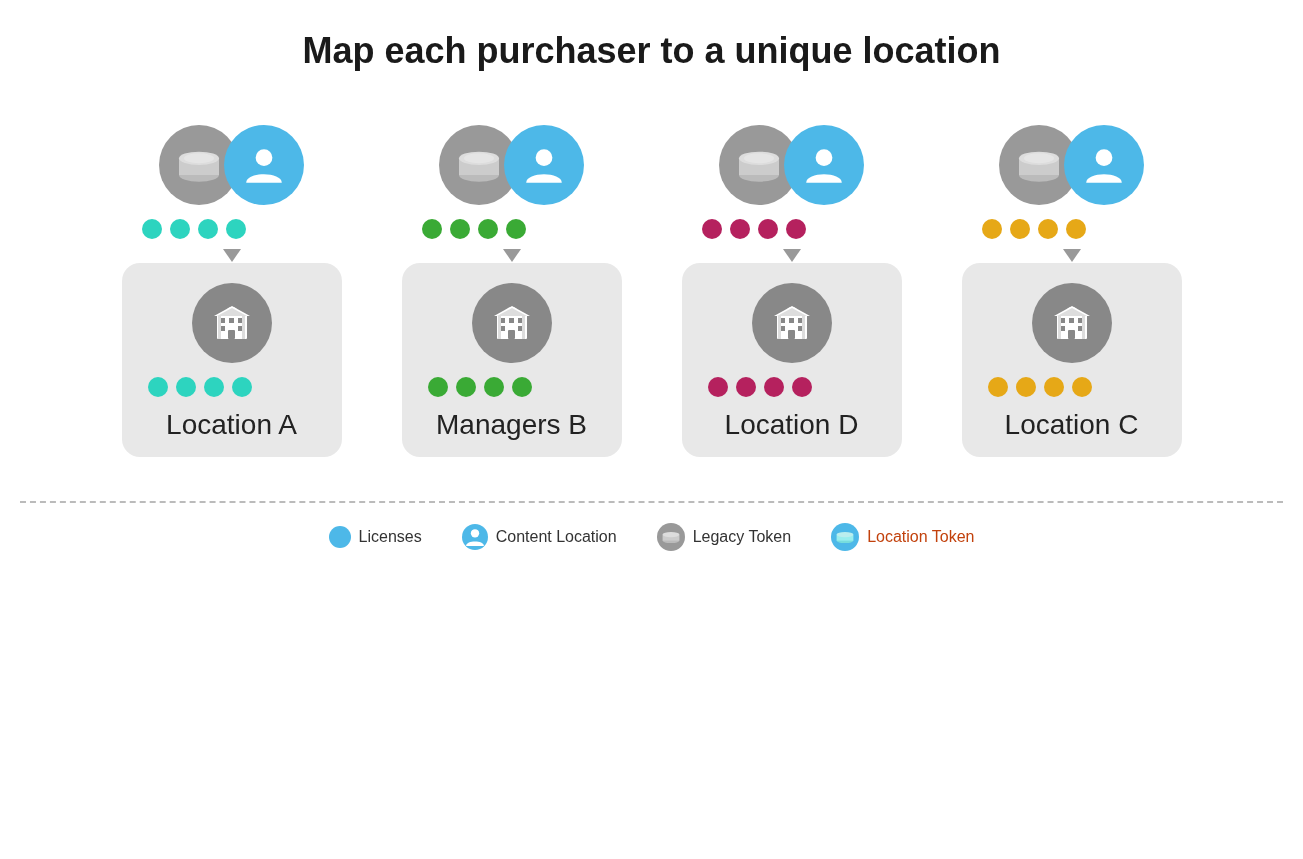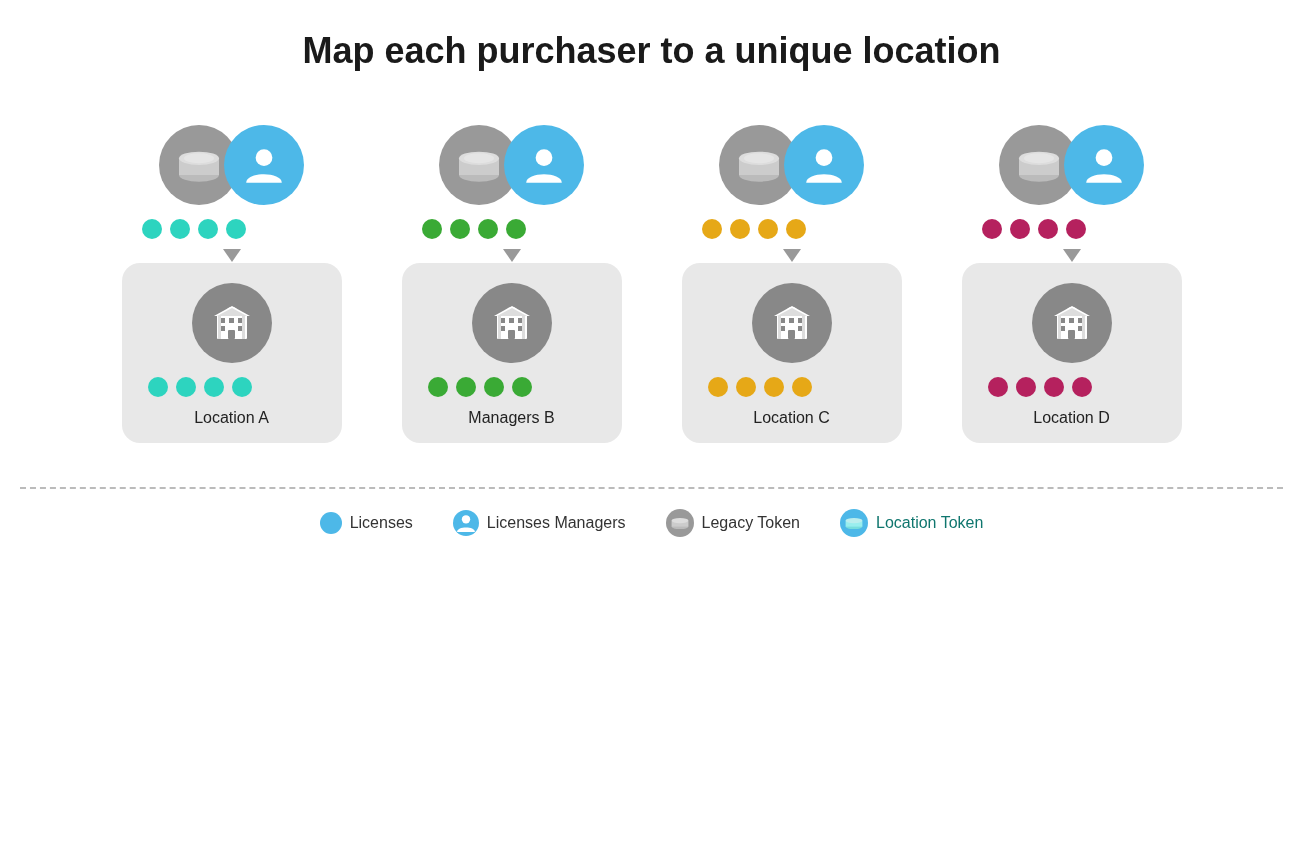--- a/index.html
+++ b/index.html
@@ -132,21 +132,21 @@
 
     .card-dots-row {
       display: flex;
       gap: 8px;
       margin-bottom: 12px;
       align-self: flex-start;
       margin-left: 10px;
     }
 
     .location-label {
-      font-size: 16px;
+      font-size: 28px;
       font-weight: 500;
       color: #222;
       text-align: center;
     }
 
     .divider-row {
       width: 100%;
       border-top: 2px dashed #bbb;
       margin: 24px 0 20px;
     }
@@ -306,24 +306,24 @@
     </svg>
           </div>
           <div class="circle-icon person-icon">
             <svg width="44" height="44" viewBox="0 0 42 42" fill="none" xmlns="http://www.w3.org/2000/svg">
       <circle cx="21" cy="14" r="8" fill="white"></circle>
       <path d="M4 38 C4 27 38 27 38 38" fill="white"></path>
     </svg>
           </div>
         </div>
         <div class="dots-row">
-          <div class="dot" style="background: rgb(230, 168, 23);"></div>
-          <div class="dot" style="background: rgb(230, 168, 23);"></div>
-          <div class="dot" style="background: rgb(230, 168, 23);"></div>
-          <div class="dot" style="background: rgb(230, 168, 23);"></div>
+          <div class="dot" style="background: rgb(181, 33, 94);"></div>
+          <div class="dot" style="background: rgb(181, 33, 94);"></div>
+          <div class="dot" style="background: rgb(181, 33, 94);"></div>
+          <div class="dot" style="background: rgb(181, 33, 94);"></div>
         </div>
         <div class="arrow-down">
           <div class="arrow-shaft"></div>
       <div class="arrow-head"></div>
         </div>
         <div class="location-card">
           <div class="building-icon">
             <svg width="46" height="46" viewBox="0 0 46 46" fill="none" xmlns="http://www.w3.org/2000/svg">
 
       <ellipse cx="23" cy="10" rx="5" ry="3" fill="white"></ellipse>
@@ -341,50 +341,50 @@
       <rect x="19" y="30" width="7" height="9" fill="#888" rx="1"></rect>
 
       <rect x="9" y="14" width="3" height="25" fill="#ddd"></rect>
       <rect x="33" y="14" width="3" height="25" fill="#ddd"></rect>
 
       <polygon points="5,16 23,6 41,16" fill="white"></polygon>
       <polygon points="8,16 23,8 38,16" fill="#ddd"></polygon>
     </svg>
           </div>
           <div class="card-dots-row">
-            <div class="dot" style="background: rgb(230, 168, 23);"></div>
-            <div class="dot" style="background: rgb(230, 168, 23);"></div>
-            <div class="dot" style="background: rgb(230, 168, 23);"></div>
-            <div class="dot" style="background: rgb(230, 168, 23);"></div>
-          </div>
-          <div class="location-label">Location C</div>
+            <div class="dot" style="background: rgb(181, 33, 94);"></div>
+            <div class="dot" style="background: rgb(181, 33, 94);"></div>
+            <div class="dot" style="background: rgb(181, 33, 94);"></div>
+            <div class="dot" style="background: rgb(181, 33, 94);"></div>
+          </div>
+          <div class="location-label">Location D</div>
         </div>
       </div>
       <div class="purchaser-column">
         <div class="icons-pair">
           <div class="circle-icon token-icon">
             <svg width="50" height="34" viewBox="0 0 60 40" xmlns="http://www.w3.org/2000/svg">
       <ellipse cx="30" cy="32" rx="24" ry="8" fill="#bbb"></ellipse>
       <rect x="6" y="12" width="48" height="20" fill="#ccc"></rect>
       <ellipse cx="30" cy="12" rx="24" ry="8" fill="#ddd"></ellipse>
       <ellipse cx="30" cy="12" rx="18" ry="6" fill="#e8e8e8" opacity="0.7"></ellipse>
     </svg>
           </div>
           <div class="circle-icon person-icon">
             <svg width="44" height="44" viewBox="0 0 42 42" fill="none" xmlns="http://www.w3.org/2000/svg">
       <circle cx="21" cy="14" r="8" fill="white"></circle>
       <path d="M4 38 C4 27 38 27 38 38" fill="white"></path>
     </svg>
           </div>
         </div>
         <div class="dots-row">
-          <div class="dot" style="background: rgb(181, 33, 94);"></div>
-          <div class="dot" style="background: rgb(181, 33, 94);"></div>
-          <div class="dot" style="background: rgb(181, 33, 94);"></div>
-          <div class="dot" style="background: rgb(181, 33, 94);"></div>
+          <div class="dot" style="background: rgb(230, 168, 23);"></div>
+          <div class="dot" style="background: rgb(230, 168, 23);"></div>
+          <div class="dot" style="background: rgb(230, 168, 23);"></div>
+          <div class="dot" style="background: rgb(230, 168, 23);"></div>
         </div>
         <div class="arrow-down">
           <div class="arrow-shaft"></div>
       <div class="arrow-head"></div>
         </div>
         <div class="location-card">
           <div class="building-icon">
             <svg width="46" height="46" viewBox="0 0 46 46" fill="none" xmlns="http://www.w3.org/2000/svg">
 
       <ellipse cx="23" cy="10" rx="5" ry="3" fill="white"></ellipse>
@@ -402,61 +402,61 @@
       <rect x="19" y="30" width="7" height="9" fill="#888" rx="1"></rect>
 
       <rect x="9" y="14" width="3" height="25" fill="#ddd"></rect>
       <rect x="33" y="14" width="3" height="25" fill="#ddd"></rect>
 
       <polygon points="5,16 23,6 41,16" fill="white"></polygon>
       <polygon points="8,16 23,8 38,16" fill="#ddd"></polygon>
     </svg>
           </div>
           <div class="card-dots-row">
-            <div class="dot" style="background: rgb(181, 33, 94);"></div>
-            <div class="dot" style="background: rgb(181, 33, 94);"></div>
-            <div class="dot" style="background: rgb(181, 33, 94);"></div>
-            <div class="dot" style="background: rgb(181, 33, 94);"></div>
-          </div>
-          <div class="location-label">Location D</div>
+            <div class="dot" style="background: rgb(230, 168, 23);"></div>
+            <div class="dot" style="background: rgb(230, 168, 23);"></div>
+            <div class="dot" style="background: rgb(230, 168, 23);"></div>
+            <div class="dot" style="background: rgb(230, 168, 23);"></div>
+          </div>
+          <div class="location-label">Location C</div>
         </div>
       </div>
     </div>
 
   <div class="divider-row"></div>
 
   <div class="legend-row" id="legend-row">
 
   <div class="legend-item">
         <div style="width:22px;height:22px;border-radius:50%;background:#4db8e8;"></div>
         <span style="font-size:16px;color:#333;">Licenses</span>
       </div>
       <div class="legend-item">
         <div style="width:26px;height:26px;border-radius:50%;background:#4db8e8;display:flex;align-items:center;justify-content:center;">
           <svg width="22" height="22" viewBox="0 0 42 42" fill="none" xmlns="http://www.w3.org/2000/svg">
       <circle cx="21" cy="14" r="8" fill="white"></circle>
       <path d="M4 38 C4 27 38 27 38 38" fill="white"></path>
     </svg>
         </div>
-        <span style="font-size:16px;color:#333;">Licenses Managers</span>
+        <span style="font-size:16px;color:#333;">Content Location</span>
       </div>
       <div class="legend-item">
         <div style="width:28px;height:28px;border-radius:50%;background:#999;display:flex;align-items:center;justify-content:center;">
         <svg width="18" height="12" viewBox="0 0 60 36" xmlns="http://www.w3.org/2000/svg">
           <ellipse cx="30" cy="30" rx="28" ry="9" fill="#bbb"></ellipse>
           <rect x="2" y="10" width="56" height="20" fill="#ccc"></rect>
           <ellipse cx="30" cy="10" rx="28" ry="9" fill="#ddd"></ellipse>
         </svg>
       </div>
         <span style="font-size:16px;color:#333;">Legacy Token</span>
       </div>
       <div class="legend-item">
         <div style="width:28px;height:28px;border-radius:50%;background:#4db8e8;display:flex;align-items:center;justify-content:center;">
         <svg width="18" height="12" viewBox="0 0 60 36" xmlns="http://www.w3.org/2000/svg">
           <ellipse cx="30" cy="30" rx="28" ry="9" fill="#7dd"></ellipse>
           <rect x="2" y="10" width="56" height="20" fill="#9ee"></rect>
           <ellipse cx="30" cy="10" rx="28" ry="9" fill="#bee"></ellipse>
         </svg>
       </div>
-        <span style="font-size:16px;color:#0f766e;">Location Token</span>
+        <span style="font-size:16px;color:#c2410c;">Location Token</span>
       </div>
     </div>
 </div>
 
 </body></html>

